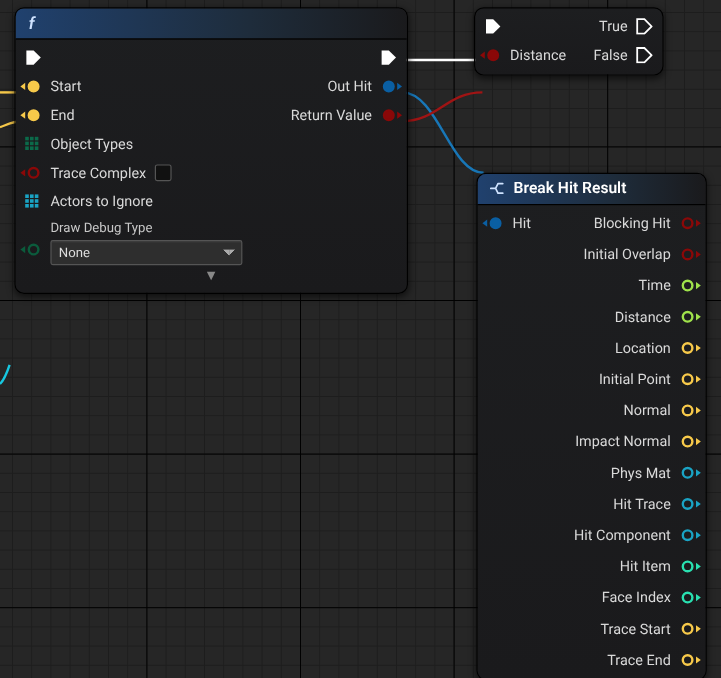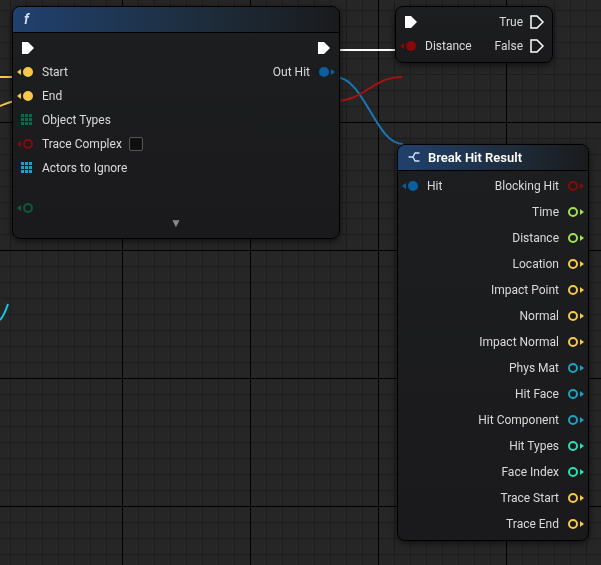--- a/index.html
+++ b/index.html
@@ -153,33 +153,43 @@
                 <i></i>
                 <i></i>
                 <i></i>
                 <i></i>
               </span>
             </span>
           <span class="lbl">Actors to Ignore</span>
         </div>
         <div class="row" style="align-items:flex-start">
           <span class="pin circ in" style="--pc:#0b5b3c;margin-top:18px"></span>
+          <span class="subgroup">
+            <span class="small-label">Draw Debug Type</span>
+            <select class="select">
+              <option>None</option>
+            </select>
+          </span>
         </div>
       </div>
       <div class="col out">
         <div class="row out">
           <span class="pin exec">
             <svg viewBox="0 0 14 14">
                 <path d="M1 1h6l6 6-6 6H1z" fill="#fff"></path>
               </svg>
           </span>
         </div>
         <div class="row out">
           <span class="pin circ out filled" style="--pc:#0a5fa3"></span>
           <span class="lbl">Out Hit</span>
+        </div>
+        <div class="row out">
+          <span class="pin circ out filled" style="--pc:#8a0808"></span>
+          <span class="lbl">Return Value</span>
         </div>
       </div>
     </div>
     <div class="expander">▼</div>
   </div>
 </div>
 
 <div id="n2" class="node">
   <div class="body">
     <div class="cols">
@@ -234,58 +244,62 @@
           <span class="pin circ in filled" style="--pc:#0a5fa3"></span>
           <span class="lbl">Hit</span>
         </div>
       </div>
       <div class="col out tight">
         <div class="row out">
             <span class="pin circ out" style="--pc:#8a0808"></span>
             <span class="lbl">Blocking Hit</span>
           </div>
         <div class="row out">
+            <span class="pin circ out" style="--pc:#8a0808"></span>
+            <span class="lbl">Initial Overlap</span>
+          </div>
+        <div class="row out">
             <span class="pin circ out" style="--pc:#9fe24b"></span>
             <span class="lbl">Time</span>
           </div>
         <div class="row out">
             <span class="pin circ out" style="--pc:#9fe24b"></span>
             <span class="lbl">Distance</span>
           </div>
         <div class="row out">
             <span class="pin circ out" style="--pc:#f7c94a"></span>
             <span class="lbl">Location</span>
           </div>
         <div class="row out">
             <span class="pin circ out" style="--pc:#f7c94a"></span>
-            <span class="lbl">Impact Point</span>
+            <span class="lbl">Initial Point</span>
           </div>
         <div class="row out">
             <span class="pin circ out" style="--pc:#f7c94a"></span>
             <span class="lbl">Normal</span>
           </div>
         <div class="row out">
             <span class="pin circ out" style="--pc:#f7c94a"></span>
             <span class="lbl">Impact Normal</span>
           </div>
         <div class="row out">
             <span class="pin circ out" style="--pc:#1aa3c4"></span>
             <span class="lbl">Phys Mat</span>
           </div>
         <div class="row out">
             <span class="pin circ out" style="--pc:#1aa3c4"></span>
-            <span class="lbl">Hit Face</span>
+            <span class="lbl">Hit Trace</span>
           </div>
         <div class="row out">
             <span class="pin circ out" style="--pc:#1aa3c4"></span>
             <span class="lbl">Hit Component</span>
           </div>
         <div class="row out">
             <span class="pin circ out" style="--pc:#29e0b0"></span>
-            <span class="lbl">Hit Types</span>
+            <span class="lbl">Hit Item</span>
           </div>
         <div class="row out">
             <span class="pin circ out" style="--pc:#29e0b0"></span>
             <span class="lbl">Face Index</span>
           </div>
         <div class="row out">
             <span class="pin circ out" style="--pc:#f7c94a"></span>
             <span class="lbl">Trace Start</span>
           </div>
         <div class="row out">

